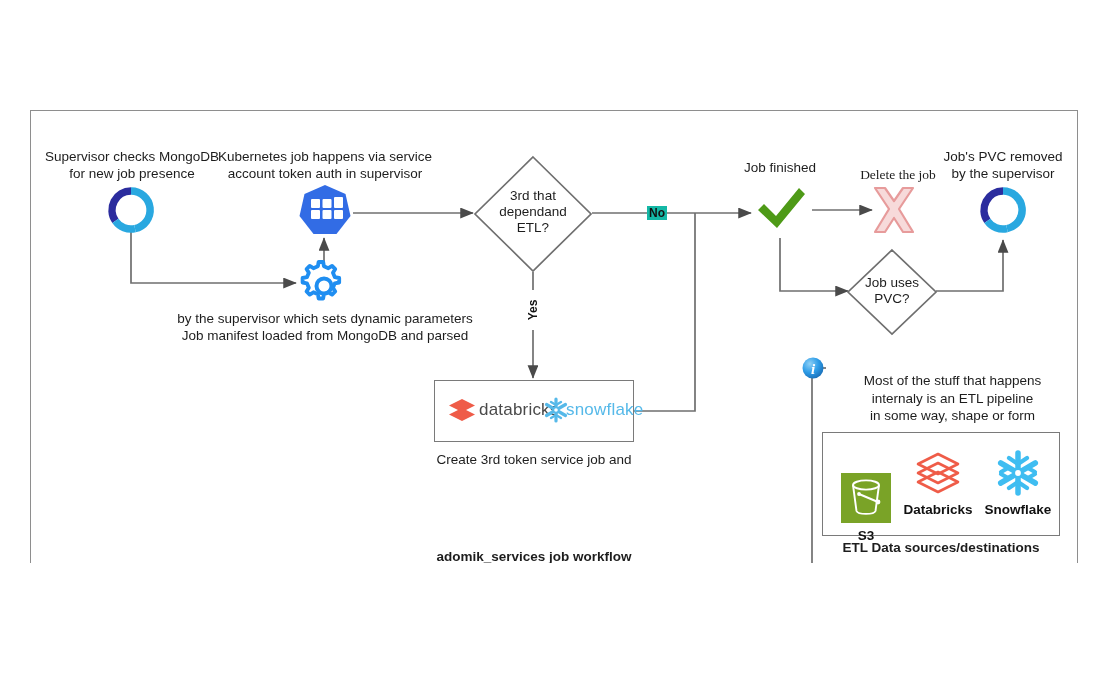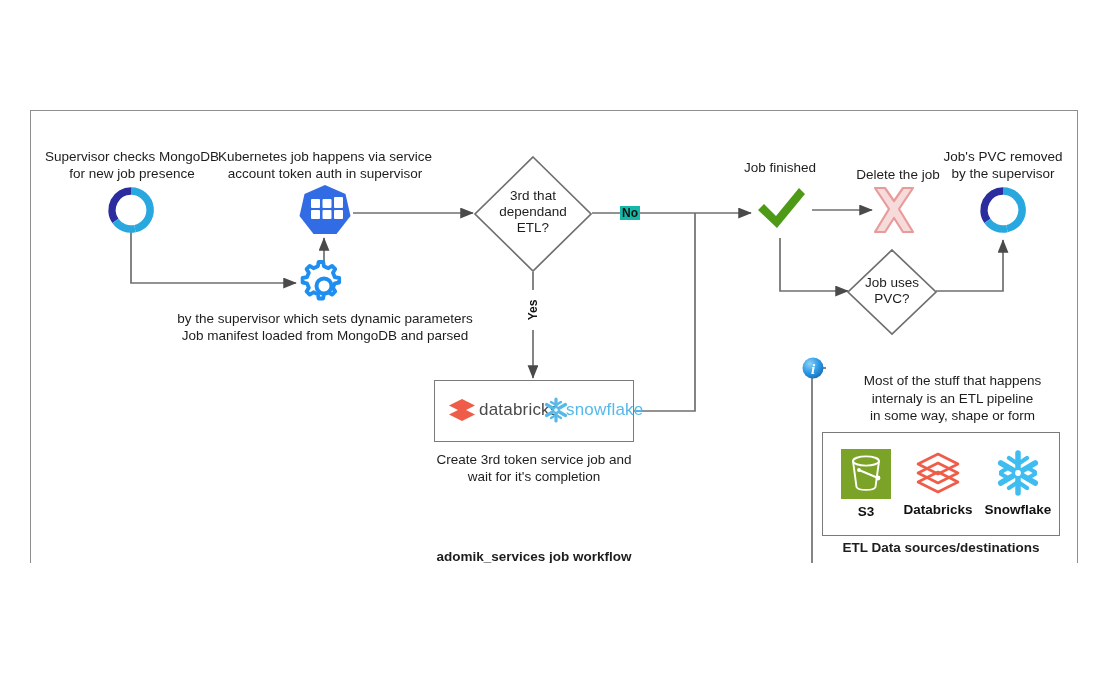--- a/index.html
+++ b/index.html
@@ -5,21 +5,21 @@
   html,body{margin:0;padding:0;background:#ffffff;}
   body{width:1110px;height:695px;position:relative;
        font-family:"Liberation Sans","DejaVu Sans",sans-serif;color:#1a1a1a;}
   #stage{position:absolute;left:0;top:0;width:1110px;height:563px;overflow:hidden;}
   .abs{position:absolute;}
   .lbl{font-size:13.5px;line-height:16.5px;text-align:center;color:#1d1d1d;}
   .lbl-b{font-weight:bold;}
   .frame{position:absolute;border:1.6px solid #8e8e8e;background:#fff;box-sizing:border-box;}
   svg{display:block;}
   .diamond-txt{font-size:13.5px;line-height:16px;text-align:center;color:#1d1d1d;}
-  .edge-lbl{font-size:12px;font-weight:bold;color:#111;background:#14b8a6;padding:0 2px;}
+  .edge-lbl{font-size:12px;font-weight:bold;color:#111;background:#14b8a6;padding:0 2px;margin-left:27px;}
   .vert-lbl{font-size:12px;font-weight:bold;color:#111;background:#fff;
             transform:rotate(-90deg);transform-origin:center center;white-space:nowrap;}
   .box{position:absolute;border:1.6px solid #7a7a7a;background:#fff;box-sizing:border-box;}
   .panel-txt{font-size:13.5px;line-height:17.5px;text-align:center;color:#1d1d1d;}
   .src-name{font-size:13.5px;font-weight:bold;text-align:center;color:#111;margin-top:4px;}
   .brand{font-size:17px;letter-spacing:.2px;}
   .db-word{color:#4a4a4a;font-weight:500;}
   .sf-word{color:#56b9e9;font-weight:500;}
 </style>
 </head>
@@ -137,29 +137,28 @@
         <line x1="19" y1="6" x2="14" y2="9"></line>
       <line x1="9" y1="22" x2="14" y2="19"></line>
         <line x1="19" y1="22" x2="14" y2="19"></line>
     </g>
     <circle cx="14" cy="14" r="2.6" fill="#ffffff" stroke="#56b9e9" stroke-width="1.6"></circle>
   </svg>
   <div class="abs brand sf-word" style="left:566px;top:400px;">snowflake</div>
 
   <div class="abs lbl" style="left:424px;top:452px;width:220px;">
     <div>Create 3rd token service job and</div>
-    <div>wait for it's completion</div>
   </div>
 
   <div class="abs lbl" style="left:730px;top:160px;width:100px;">Job finished</div>
   <svg class="abs" style="left:752px;top:182px;" width="58" height="58" viewBox="0 0 58 58">
     <path d="M6 28 L12 22 L24 34 L47 6 L53 12 L25 46 z" fill="#4e9a17"></path>
   </svg>
 
-  <div class="abs lbl" style="left:845px;top:167px;width:106px;">Delete the job</div>
+  <div class="abs lbl" style="left:845px;top:167px;width:106px;font-family:Liberation Serif, serif;">Delete the job</div>
   <svg class="abs" style="left:866px;top:183px;" width="56" height="56" viewBox="0 0 56 56">
     <path d="M9,5 L19,5 L28,18 L37,5 L47,5 L33,26 L47,49 L37,49 L28,35 L19,49 L9,49 L23,26 z" fill="#f7dada" stroke="#e79b9b" stroke-width="2.2" stroke-linejoin="round"></path>
   </svg>
 
   <div class="abs lbl" style="left:932px;top:149px;width:142px;">
     <div>Job's PVC removed</div>
     <div>by the supervisor</div>
   </div>
   <svg class="abs" style="left:972px;top:186px;" width="62" height="48" viewBox="0 0 62 48">
     <g fill="none" stroke-width="7.5" stroke-linecap="butt">
@@ -192,21 +191,21 @@
   </svg>
 
   <div class="abs panel-txt" style="left:830px;top:372px;width:245px;">
     <div>Most of the stuff that happens</div>
     <div>internaly is an ETL pipeline</div>
     <div>in some way, shape or form</div>
   </div>
 
   <div class="box" style="left:822px;top:432px;width:238px;height:104px;"></div>
 
-  <div class="abs" style="left:836px;top:448px;width:60px;">
+  <div class="abs" style="left:836px;top:472px;width:60px;">
     <svg width="52" height="52" viewBox="0 0 52 52" style="margin-left:4px;">
       <rect x="1" y="1" width="50" height="50" fill="#7aa327"></rect>
       <g fill="none" stroke="#ffffff" stroke-width="1.9">
         <ellipse cx="26" cy="13" rx="13" ry="4.6"></ellipse>
         <path d="M13 13 L16.5 39 a9.6 3.4 0 0 0 19 0 L39 13"></path>
         <path d="M19 22 L38 30"></path>
       </g>
       <circle cx="19" cy="22" r="1.9" fill="#ffffff"></circle>
       <circle cx="38" cy="30" r="2.4" fill="#ffffff"></circle>
     </svg>

